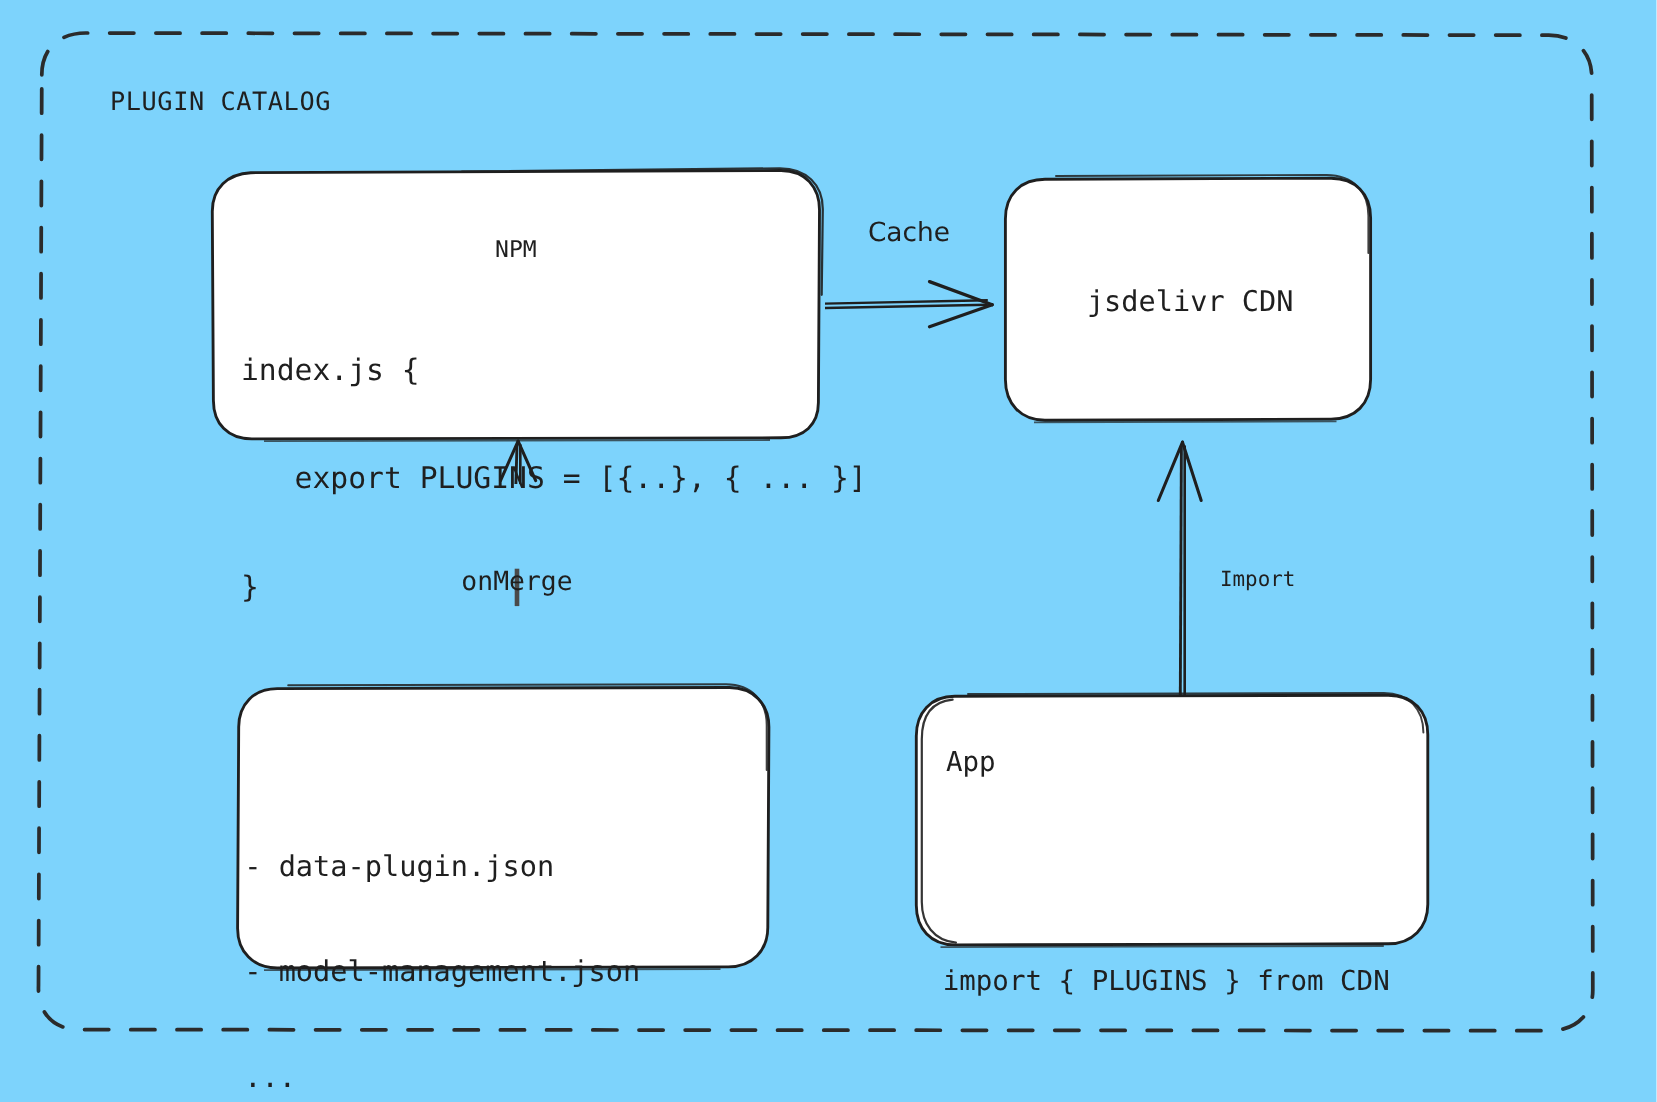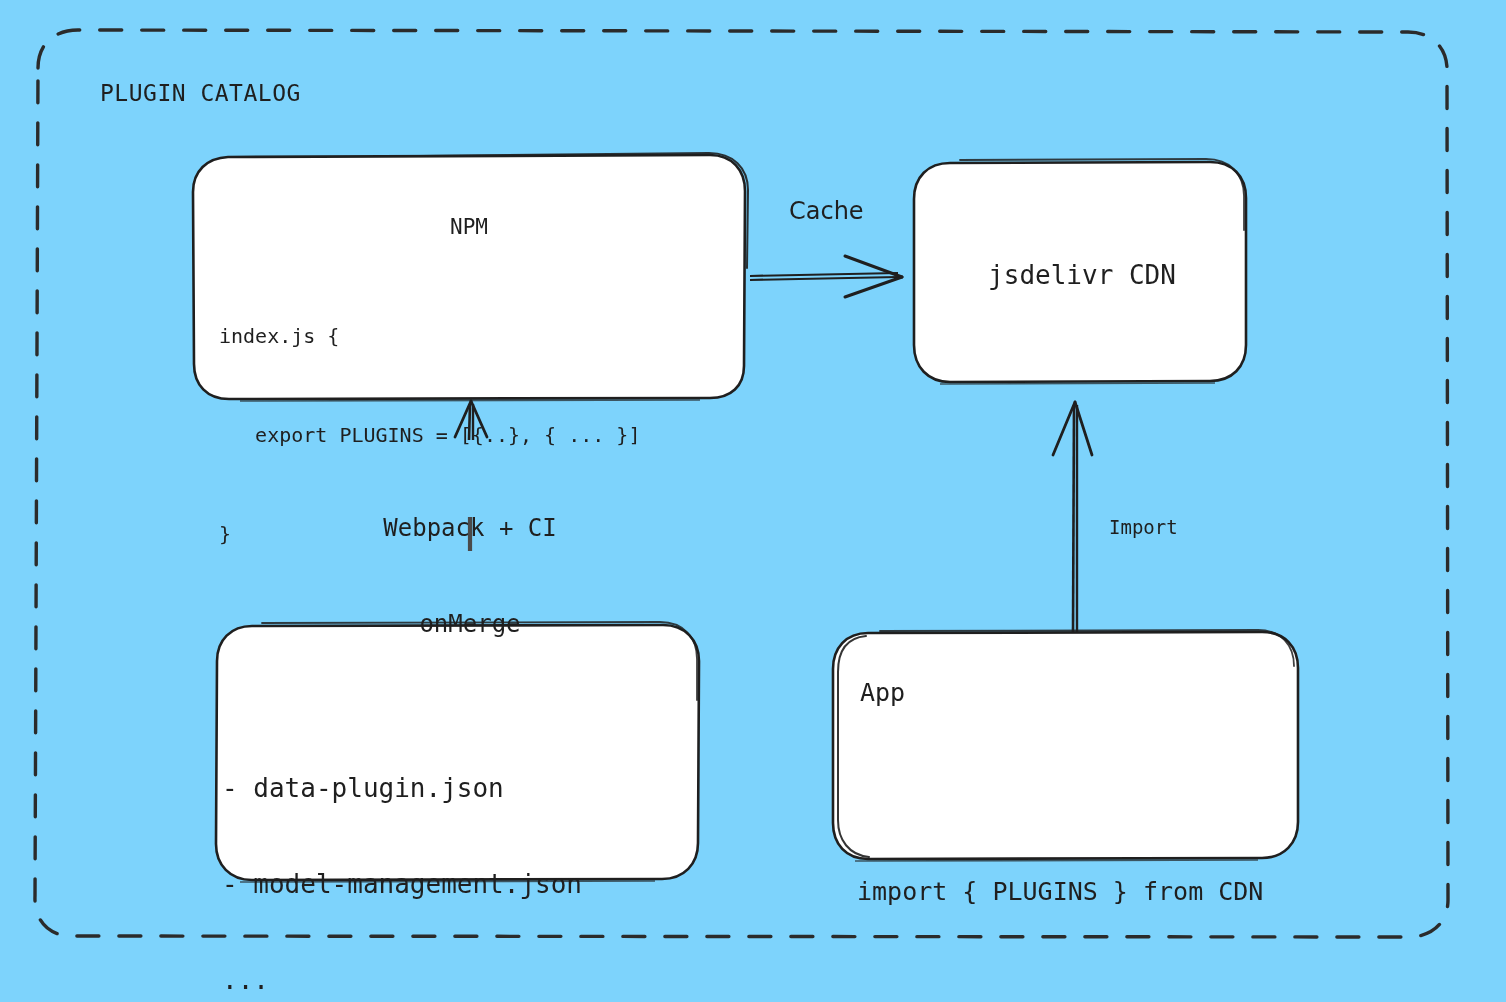--- a/index.html
+++ b/index.html
@@ -42,21 +42,21 @@
   
   #npm-title {
     left: 193px; top: 197px;
     width: 552px;
     text-align: center;
     font-size: 21px;
     margin-top: 20px;
   }
   #npm-code {
     left: 219px; top: 254px;
-    font-size: 20px;
+    font-size: 27px;
     line-height: 33px;
   }
 
   
   #cdn-title {
     left: 917px; top: 262px;
     width: 330px;
     text-align: center;
     font-size: 26px;
   }
@@ -220,21 +220,20 @@
     <div>index.js {</div>
     <div>   export PLUGINS = [{..}, { ... }]</div>
     <div>}</div>
   </div>
 
   <div class="lbl mono" id="cdn-title">jsdelivr CDN</div>
 
   <div class="lbl sans" id="cache-label">Cache</div>
 
   <div id="webpack-label" class="lbl mono">
-    <div>Webpack + CI</div>
     <div>onMerge</div>
   </div>
 
   <div id="repo-list" class="lbl mono">
     <div>- data-plugin.json</div>
     <div>- model-management.json</div>
     <div>...</div>
   </div>
 
   <div class="lbl mono" id="import-label">Import</div>

